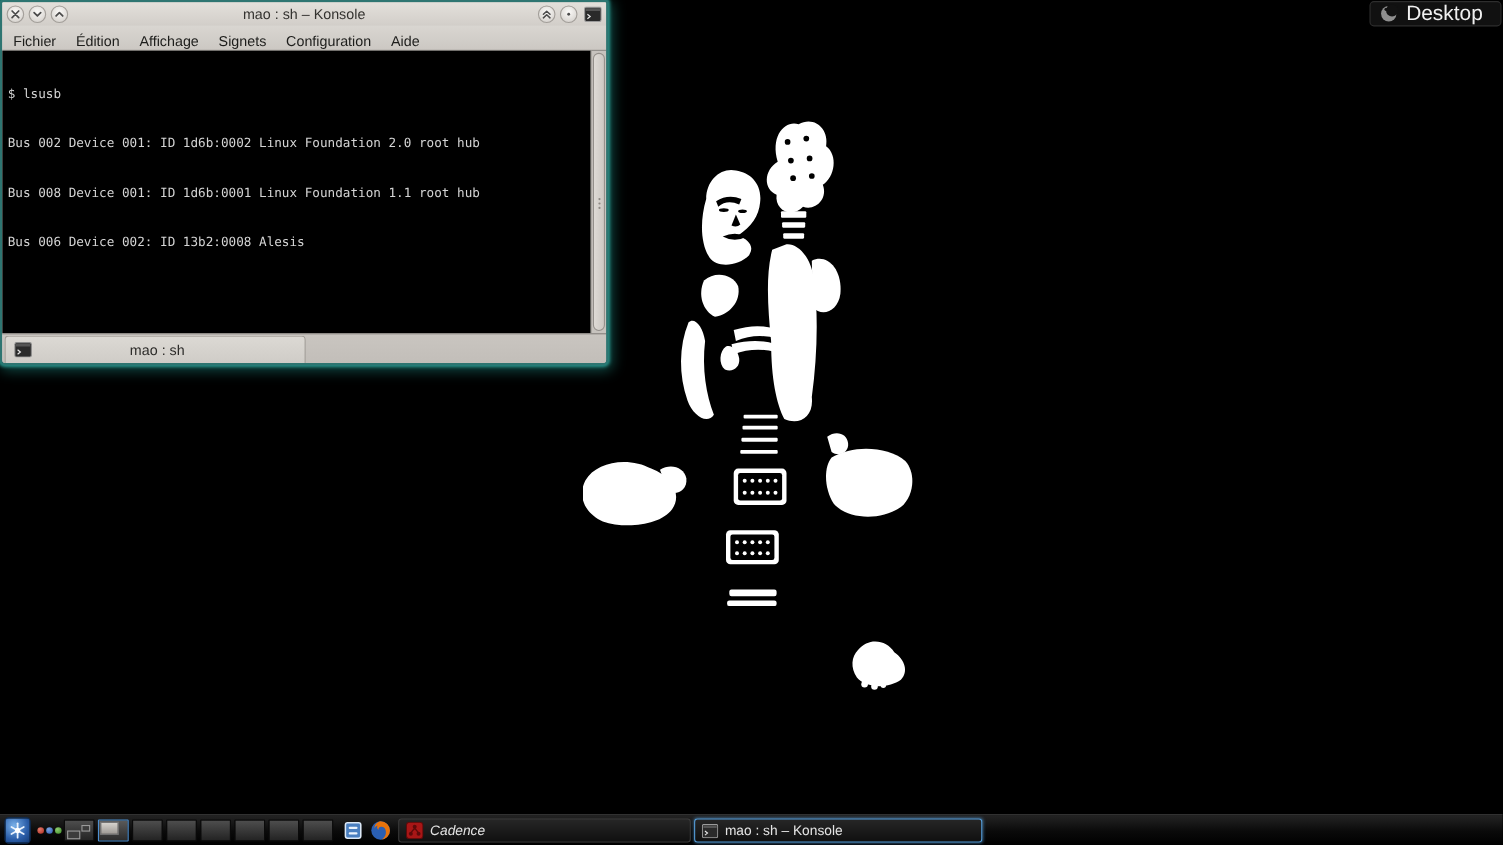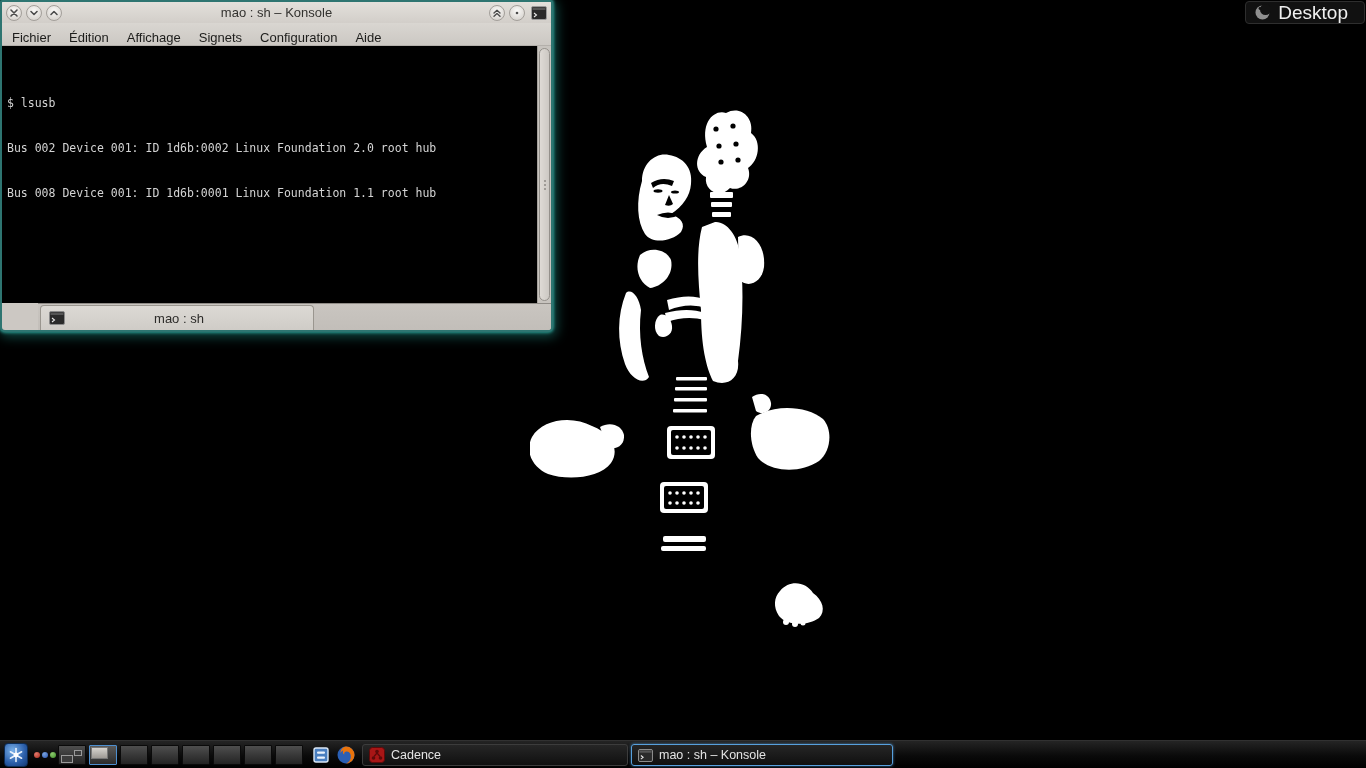--- a/index.html
+++ b/index.html
@@ -25,30 +25,30 @@
   .tb-btn { width:16px; height:16px; border-radius:50%; border:1px solid #a39f9a;
             background:radial-gradient(circle at 50% 35%, #fbfaf8, #cfcbc6); display:flex; align-items:center; justify-content:center; cursor:default; padding:0; }
   .win-title { position:absolute; left:0; right:0; text-align:center; font-size:13px; color:#33322f; pointer-events:none; }
   .tb-appicon { width:16px; height:14px; margin-left:2px; }
 
   .menubar { height:23px; display:flex; align-items:flex-end; gap:18px; padding:0 10px;
              background:linear-gradient(#d9d6d1,#ccc8c3); border-bottom:1px solid #b4b0ab; font-size:13px; color:#1d1d1b; }
   .menu-item { cursor:default; }
 
   .term-wrap { position:relative; height:257px; background:#000; }
-  .term-view { position:absolute; left:0; top:0; right:14px; bottom:0; padding:20px 0 0 5px;
+  .term-view { position:absolute; left:0; top:0; right:14px; bottom:0; padding:2px 0 0 5px;
                font-family:"DejaVu Sans Mono","Liberation Mono",monospace; font-size:11.5px; line-height:15px;
                color:#d4d4d4; white-space:pre; overflow:hidden; }
   .scrollbar { position:absolute; right:0; top:0; bottom:0; width:14px; background:#c7c3be; border-left:1px solid #a5a19c; }
   .scroll-thumb { position:absolute; left:1px; right:1px; top:2px; bottom:2px; border-radius:6px;
                   background:linear-gradient(90deg,#dedad5,#ccc8c3); border:1px solid #94908b; }
   .thumb-grip { position:absolute; left:50%; top:52%; transform:translateX(-50%); display:flex; flex-direction:column; gap:2px; }
   .thumb-grip i { width:2px; height:2px; background:#8d8984; border-radius:50%; }
 
-  .tabbar { height:27px; background:linear-gradient(#c9c5c0,#c2beb9); border-top:1px solid #8f8b86; position:relative;margin-left:36px; }
+  .tabbar { height:27px; background:linear-gradient(#c9c5c0,#c2beb9); border-top:1px solid #8f8b86; position:relative; }
   .tab { position:absolute; left:2px; top:1px; width:274px; height:25px; display:flex; align-items:center;
          background:linear-gradient(#dcd9d4,#cfccc7); border:1px solid #9a968f; border-bottom:none; border-radius:4px 4px 0 0; }
   .tab-icon { margin-left:8px; }
   .tab-label { flex:1; text-align:center; font-size:13px; color:#2c2b29; padding-right:20px; }
 
   
   .panel { position:absolute; left:0; right:0; bottom:0; height:28px;
            background:linear-gradient(#242424,#0a0a0a 55%,#000); border-top:1px solid #313131; }
   .launcher { position:absolute; left:4px; top:2px; width:24px; height:24px; border-radius:4px;
               background:radial-gradient(circle at 35% 30%, #79b0e8, #2a5da8 60%, #133a74);
@@ -67,21 +67,21 @@
   .pc-preview { position:absolute; left:1px; top:1px; width:17px; height:12px;
                 background:linear-gradient(#d6d3ce,#9e9a95); border:1px solid #777; }
 
   .drawer-icon { position:absolute; left:312px; top:5px; }
   .firefox-icon { position:absolute; left:336px; top:4px; }
 
   .task-btn { position:absolute; top:3px; height:22px; display:flex; align-items:center; gap:6px; padding:0 6px;
               background:linear-gradient(#262626,#101010); border:1px solid #3c3c3c; border-radius:3px;
               font-size:12.5px; color:#e4e4e4; overflow:hidden; white-space:nowrap; }
   .task-btn.active { border:1px solid #57a0dd; box-shadow:0 0 3px rgba(90,160,220,.7); }
-  .task-cadence { left:362px; width:266px; }
+  .task-cadence { left:362px; width:266px;font-style:italic; }
   .task-konsole { left:631px; width:262px; }
 
   .tray { position:absolute; right:0; top:0; height:28px; display:flex; align-items:center; gap:7px; padding-right:3px;margin-top:43px; }
   .tray-icon { display:flex; align-items:center; justify-content:center; }
   .expander { width:0; height:0; border-left:5px solid transparent; border-right:5px solid transparent; border-bottom:6px solid #cfcfcf; }
   .clock { font-size:16px; color:#ffffff; letter-spacing:.5px; padding:0 3px; }
 </style>
 </head>
 <body>
 
@@ -230,20 +230,21 @@
       <span class="menu-item">Signets</span>
       <span class="menu-item">Configuration</span>
       <span class="menu-item">Aide</span>
     </div>
 
     <div class="term-wrap">
       <div class="term-view">
         <div>$ lsusb</div>
         <div>Bus 002 Device 001: ID 1d6b:0002 Linux Foundation 2.0 root hub</div>
         <div>Bus 008 Device 001: ID 1d6b:0001 Linux Foundation 1.1 root hub</div>
+        <div>Bus 006 Device 002: ID 13b2:0008 Alesis</div>
         
         
         
         
         
         
         
       </div>
       <div class="scrollbar">
         <div class="scroll-thumb">

